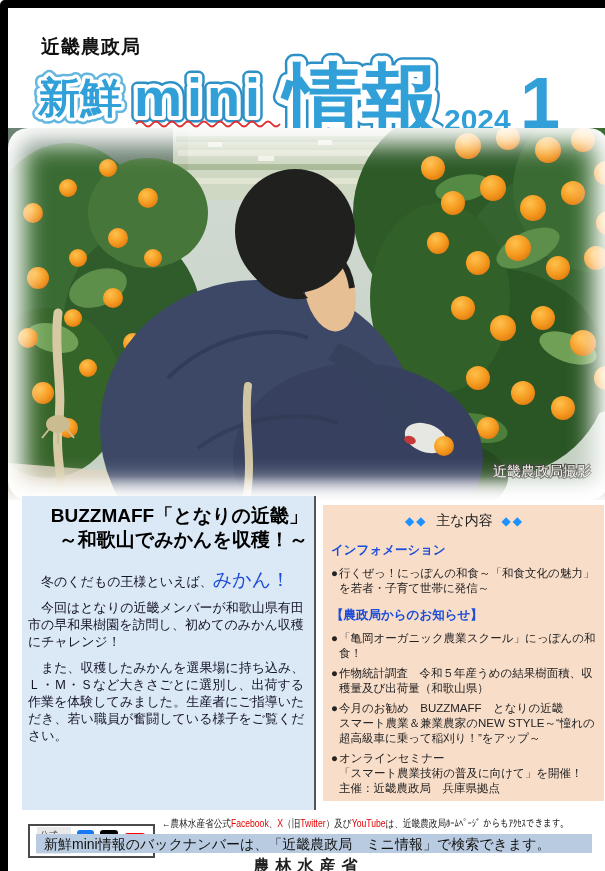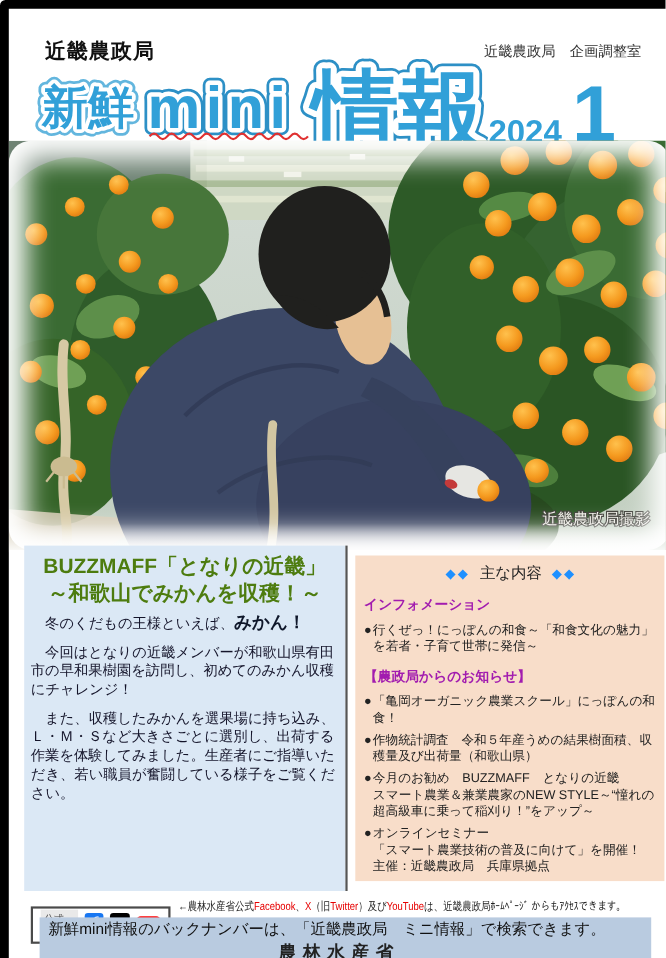--- a/index.html
+++ b/index.html
@@ -12,61 +12,60 @@
   .title-svg text{font-family:"Liberation Sans","DejaVu Sans",sans-serif;font-weight:bold;}
   
   .photo{position:absolute;left:0;top:120px;width:601px;height:372px;}
   .photo svg{display:block;}
   .photo-fade{position:absolute;inset:0;border-radius:20px;box-shadow:inset 0 0 24px 16px #ffffff;pointer-events:none;}
   .photo-fade-bottom{position:absolute;left:0;right:0;bottom:-2px;height:26px;
         background:linear-gradient(to bottom,rgba(255,255,255,0),rgba(255,255,255,.95));pointer-events:none;}
   
   .article{position:absolute;left:14px;top:488px;width:292px;height:314px;background:#dbe8f5;
            box-sizing:border-box;padding:8px 6px 4px 6px;overflow:hidden;color:#14142a;}
-  .a-heading{font-size:19px;font-weight:bold;color:#4d7c0f;text-align:center;line-height:1.28;margin-bottom:5px;}
+  .a-heading{font-size:19px;font-weight:bold;color:#000000;text-align:right;line-height:1.28;margin-bottom:18px;}
   .article p{margin:0 0 9px 0;font-size:13px;line-height:17px;white-space:pre-line;}
-  .mikan{color:#0f172a;font-weight:bold;font-size:16px;}
+  .mikan{color:#1d4ed8;font-weight:normal;font-size:19px;}
   
   .divider{position:absolute;left:306px;top:488px;width:2px;height:314px;background:#555;}
   
   .contents{position:absolute;left:315px;top:497px;width:281px;height:296px;background:#f8ddc9;
             box-sizing:border-box;padding:7px 6px 4px 8px;overflow:hidden;color:#222;}
   .c-title{text-align:center;font-size:14px;margin-bottom:12px;color:#222;font-weight:500;}
   .dia{color:#1e90ff;font-size:12px;letter-spacing:2px;margin:0 5px;}
-  .c-sec-h{font-size:12.5px;font-weight:bold;color:#a21caf;margin:11px 0 7px 0;}
+  .c-sec-h{font-size:12.5px;font-weight:bold;color:#1d4ed8;margin:11px 0 7px 0;}
   .c-item{display:flex;font-size:11.5px;line-height:15px;margin-bottom:5px;color:#222;}
   .blt{flex:0 0 auto;margin-right:1px;}
   .itx{white-space:pre-line;}
   
   .sns-row{position:absolute;left:20px;top:799px;width:575px;height:34px;display:flex;align-items:center;}
   .sns-box{display:flex;align-items:center;gap:6px;border:2px solid #4a4a4a;background:#fff;
            padding:3px 7px;height:24px;box-sizing:content-box;margin-top:33px;}
   .sns-label{font-size:9px;color:#444;background:#e9e9e9;padding:2px 3px;}
   .icon{width:22px;height:22px;border-radius:3px;display:flex;align-items:center;justify-content:center;
         font-weight:bold;font-size:15px;color:#fff;}
   .icon-fb{background:#1877f2;font-family:"Liberation Serif","DejaVu Serif",serif;font-style:italic;}
   .icon-x{background:#000;}
   .icon-yt{background:#fff;border-radius:0;}
   .yt-body{width:22px;height:16px;background:#ff0000;border-radius:4px;display:flex;align-items:center;justify-content:center;}
   .yt-tri{width:0;height:0;border-left:7px solid #fff;border-top:4.5px solid transparent;border-bottom:4.5px solid transparent;}
   .sns-note{margin-left:7px;font-size:10.5px;color:#222;white-space:nowrap;transform:scaleX(.82);transform-origin:left center;}
   .seg-red{color:#e60000;}
   
-  .backbar{position:absolute;left:28px;top:826px;width:556px;height:38px;background:#b9cbe0;
+  .backbar{position:absolute;left:28px;top:826px;width:556px;height:19px;background:#b9cbe0;
            font-size:14px;line-height:21px;color:#111;padding-left:8px;box-sizing:border-box;white-space:nowrap;}
   .ministry{position:absolute;left:0;top:848px;width:100%;text-align:center;font-size:16px;font-weight:bold;
             letter-spacing:6px;color:#222;}
 </style>
 </head>
 <body>
 
 <div class="page">
 
   <div class="publisher">近畿農政局</div>
-  <div class="office">近畿農政局　企画調整室</div>
 
   <svg class="title-svg" viewBox="0 0 605 100">
 
     <text x="30" y="68" font-size="42" fill="none" stroke="#63b6de" stroke-width="12" stroke-linejoin="round">新鮮</text>
     <text x="30" y="68" font-size="42" fill="#31a0d8" stroke="#ffffff" stroke-width="7" stroke-linejoin="round" paint-order="stroke">新鮮</text>
 
     <text x="126" y="72" font-size="54" letter-spacing="5" fill="none" stroke="#2d90c6" stroke-width="13" stroke-linejoin="round">mini</text>
     <text x="126" y="72" font-size="54" letter-spacing="5" fill="#31a0d8" stroke="#ffffff" stroke-width="8" stroke-linejoin="round" paint-order="stroke">mini</text>
     <path d="M128 80 q4 -5 8 0 t8 0 t8 0 t8 0 t8 0 t8 0 t8 0 t8 0 t8 0 t8 0 t8 0 t8 0 t8 0 t8 0 t8 0 t8 0 t8 0 t8 0" fill="none" stroke="#e03131" stroke-width="2"></path>
 

